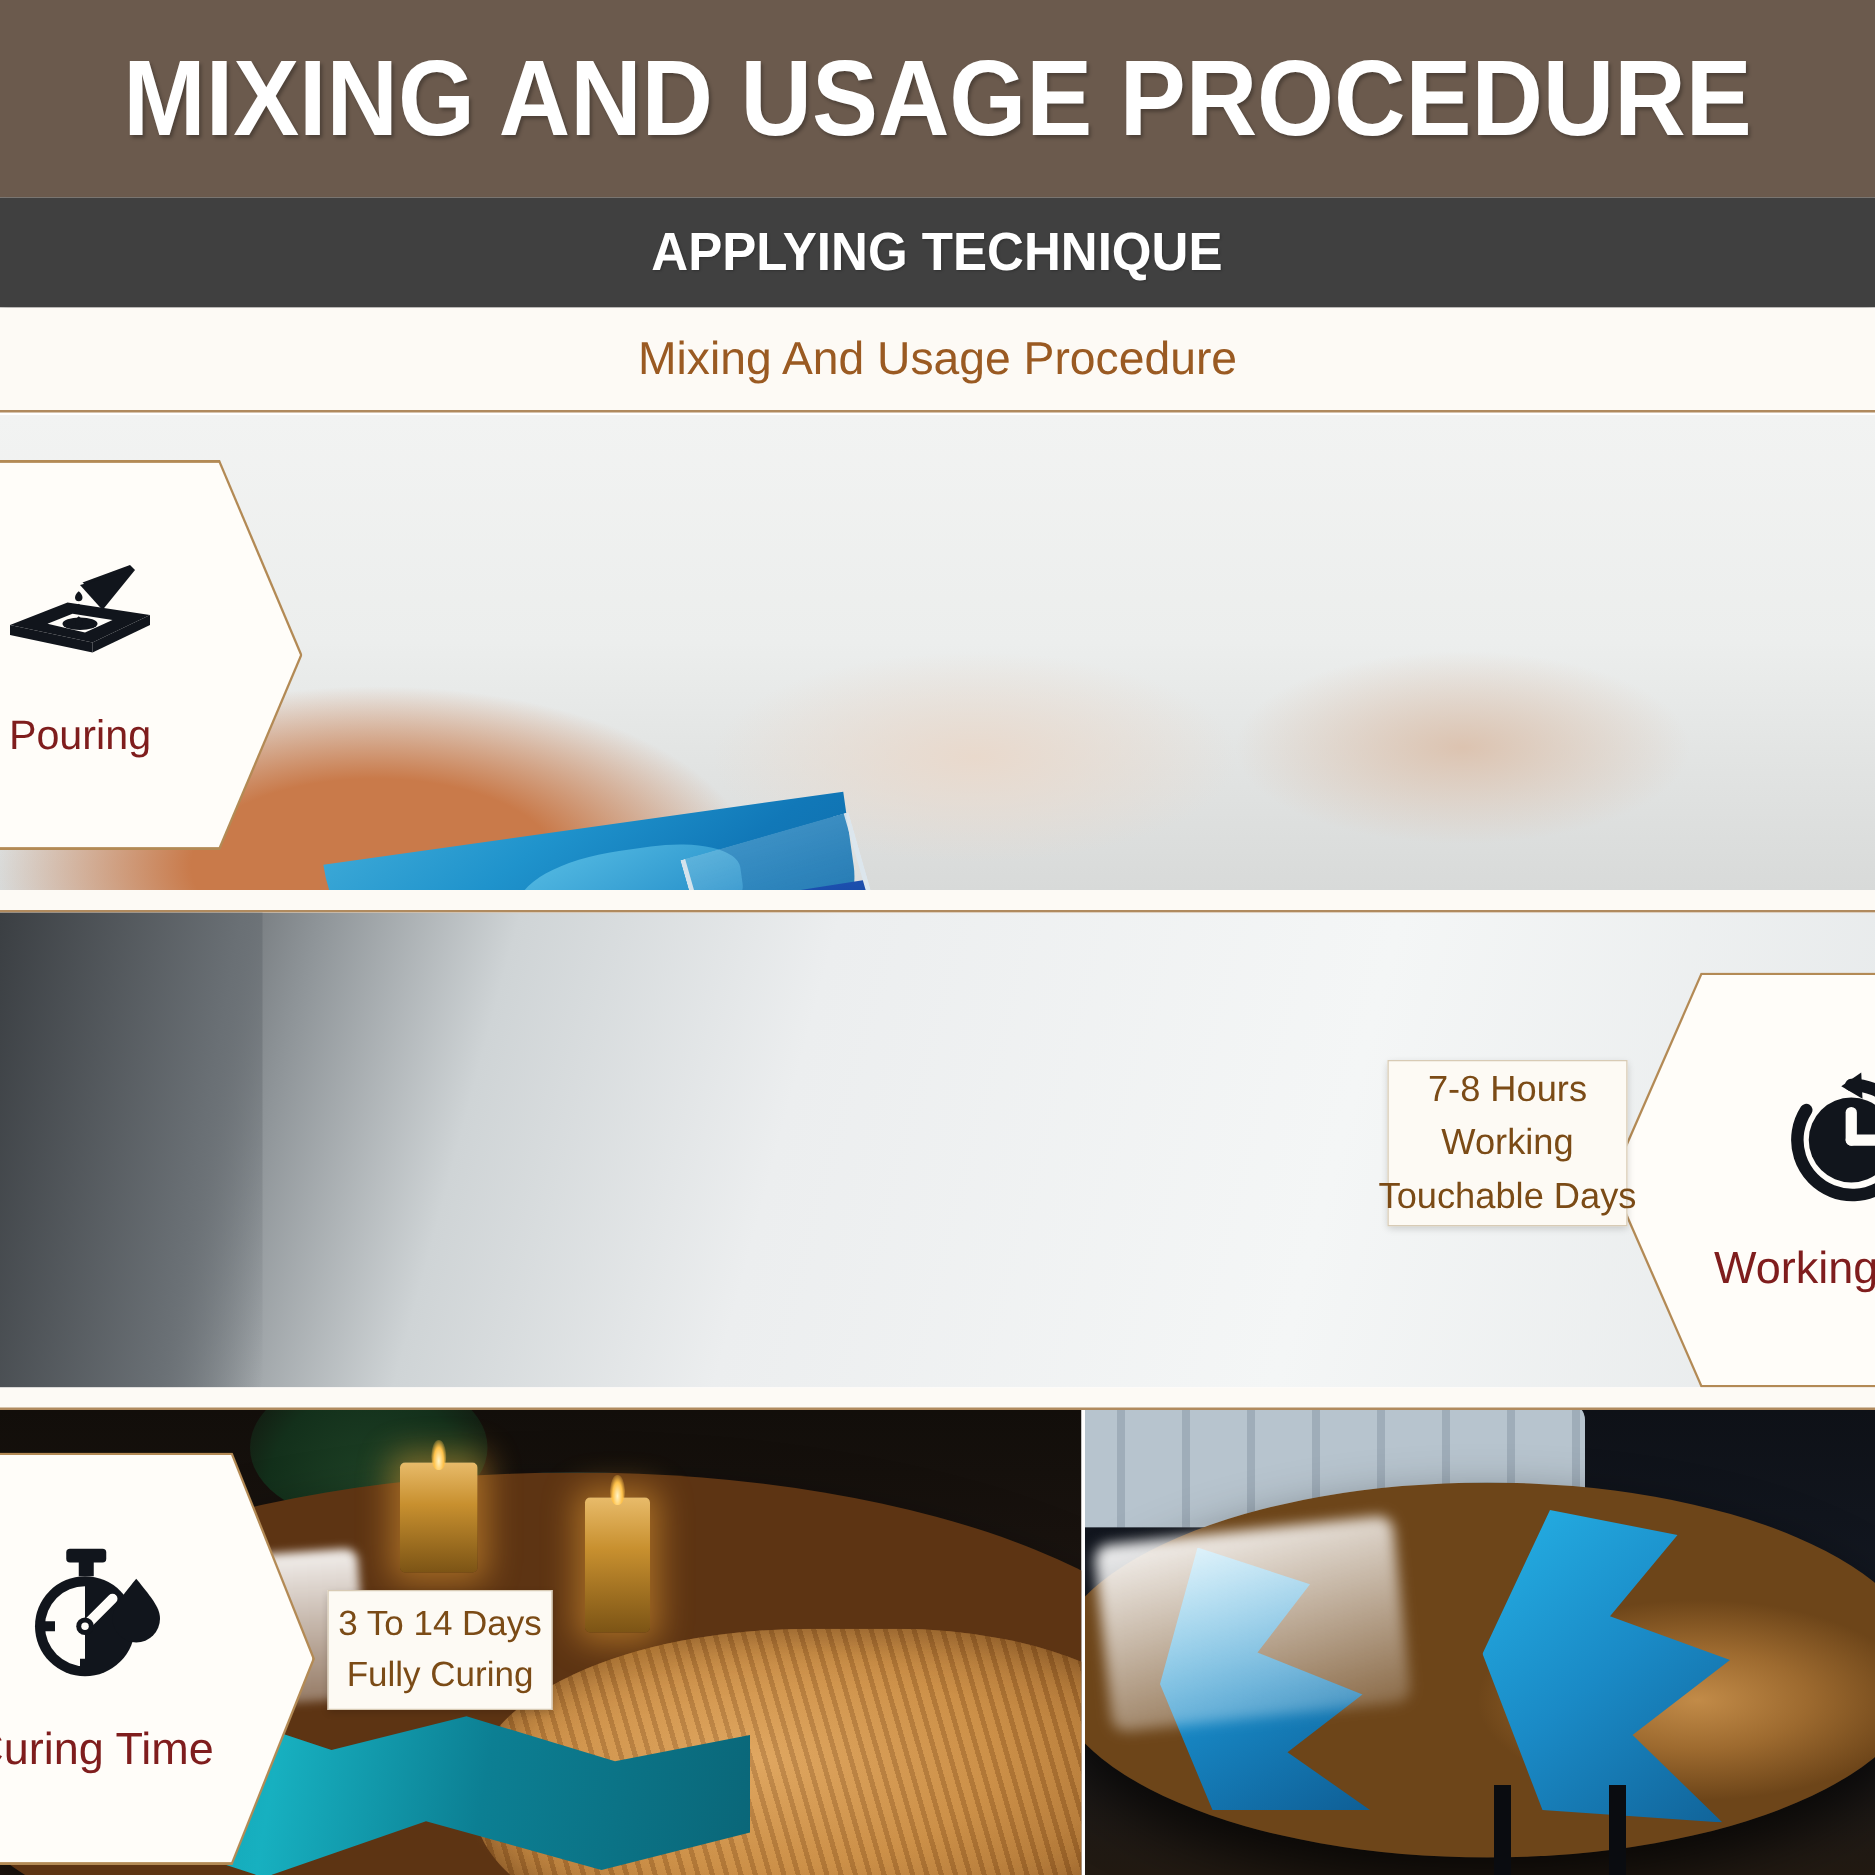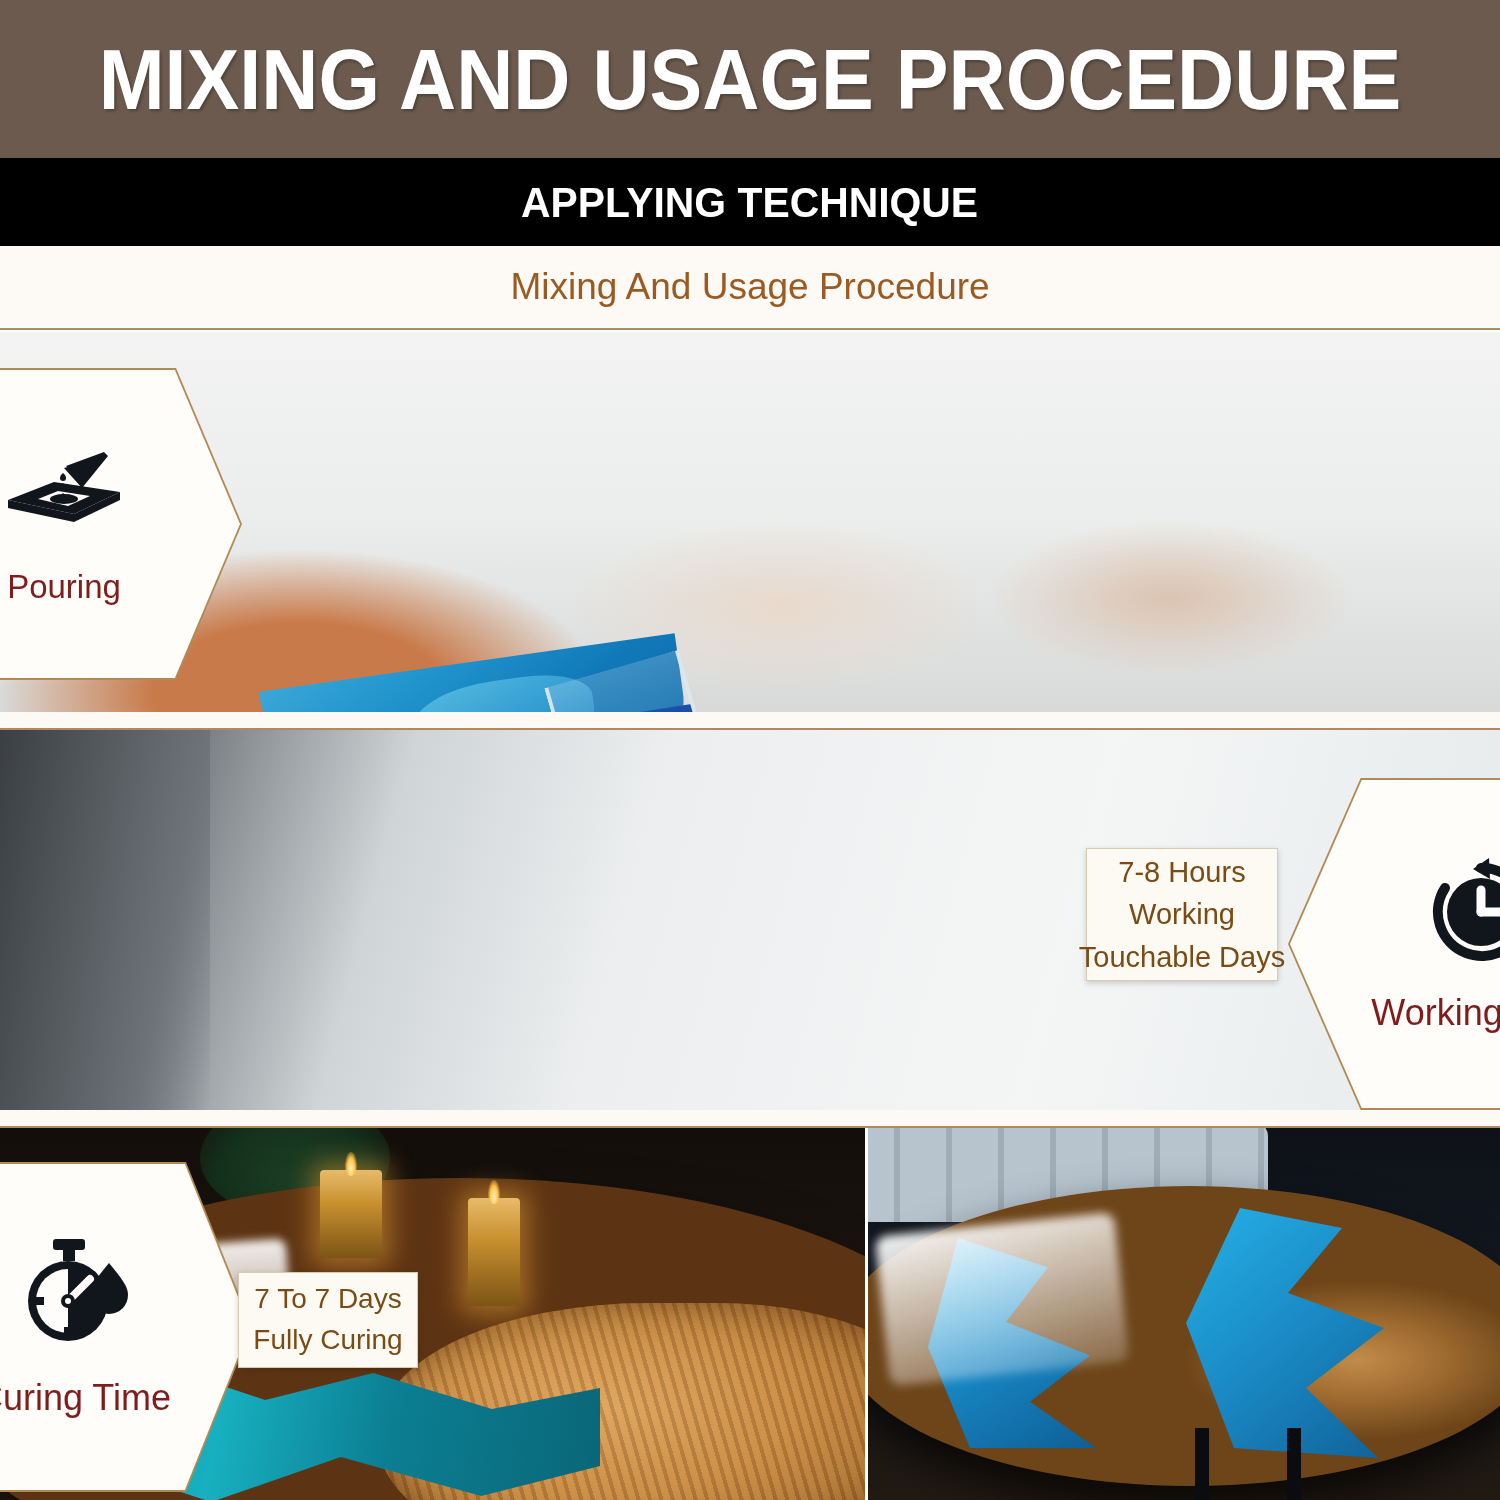--- a/index.html
+++ b/index.html
@@ -19,21 +19,21 @@
   .band-title h1 {
     font-size:86px; line-height:1;
     font-weight:bold; color:#ffffff;
     letter-spacing:0px;
     transform:scaleX(0.92);
     white-space:nowrap;
     text-shadow:2px 2px 3px rgba(0,0,0,.28);
   }
   .band-sub {
     position:absolute; left:0; top:158px; width:1500px; height:88px;
-    background:#000000;
+    background:#404040;
     display:flex; align-items:center; justify-content:center;
     box-shadow:0 5px 7px -2px rgba(0,0,0,.45);
   }
   .band-sub h2 {
     font-size:43px; font-weight:bold; color:#ffffff;
     transform:scaleX(0.95);
     white-space:nowrap;
     text-shadow:1px 1px 2px rgba(0,0,0,.25);
   }
   .band-cream {
@@ -226,20 +226,21 @@
   #badge-curing .hex-label { font-size:36px; margin-top:30px; }
 
   
   .callout {
     position:absolute;
     background:#fdfaf4;
     border:1px solid #d8cbb5;
     display:flex; flex-direction:column; align-items:center; justify-content:center;
     box-shadow:0 2px 6px rgba(0,0,0,.18);
     padding:12px 18px;
+    margin-left:24px;
   }
   .callout span {
     color:#7b4b16; font-size:29px; line-height:1.45; white-space:nowrap;
   }
   #callout-working { left:1086px; top:848px; width:192px; height:133px; }
   #callout-curing  { left:238px; top:1272px; width:180px; height:96px; }
   #callout-curing span { font-size:28px; }
 </style>
 </head>
 <body>
@@ -371,15 +372,15 @@
   </div>
 </div>
 
 <div class="callout" id="callout-working">
   <span>7-8 Hours</span>
   <span>Working</span>
   <span>Touchable Days</span>
 </div>
 
 <div class="callout" id="callout-curing">
-  <span>7 To 7 Days</span>
+  <span>3 To 14 Days</span>
   <span>Fully Curing</span>
 </div>
 
 </body></html>

